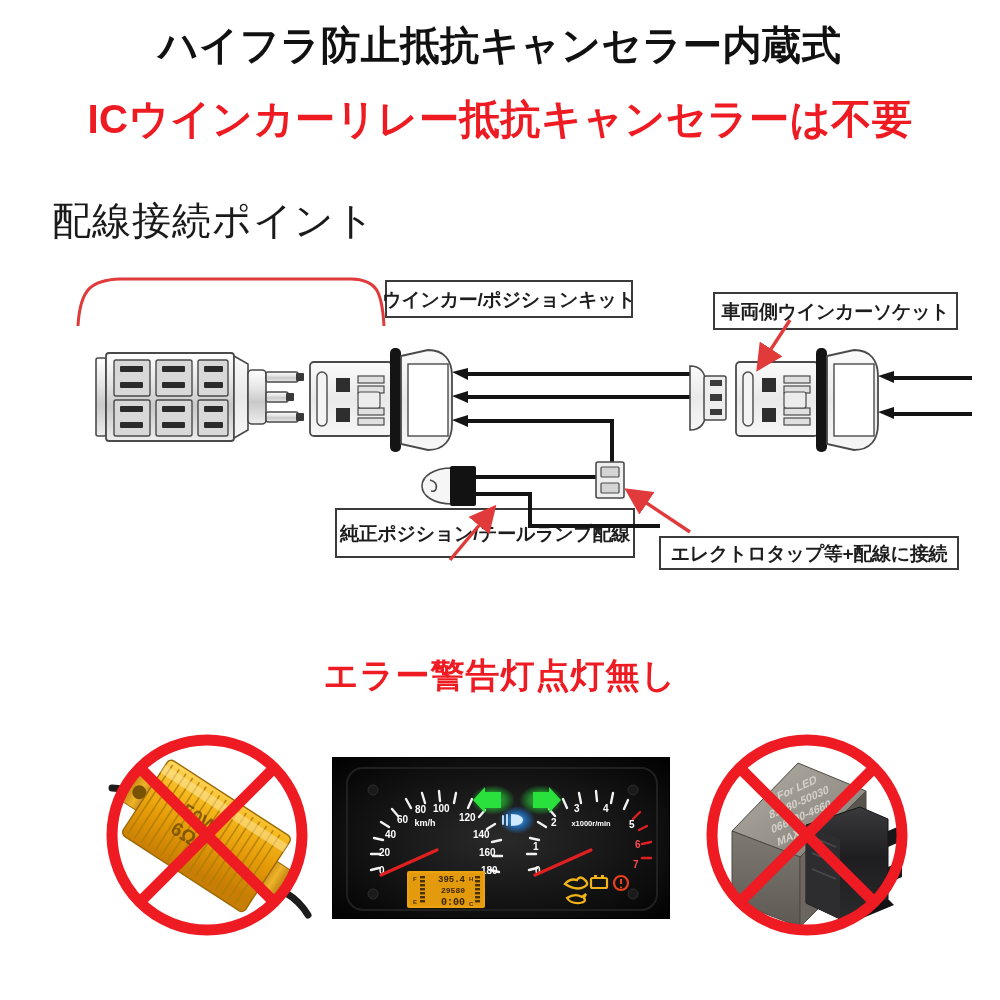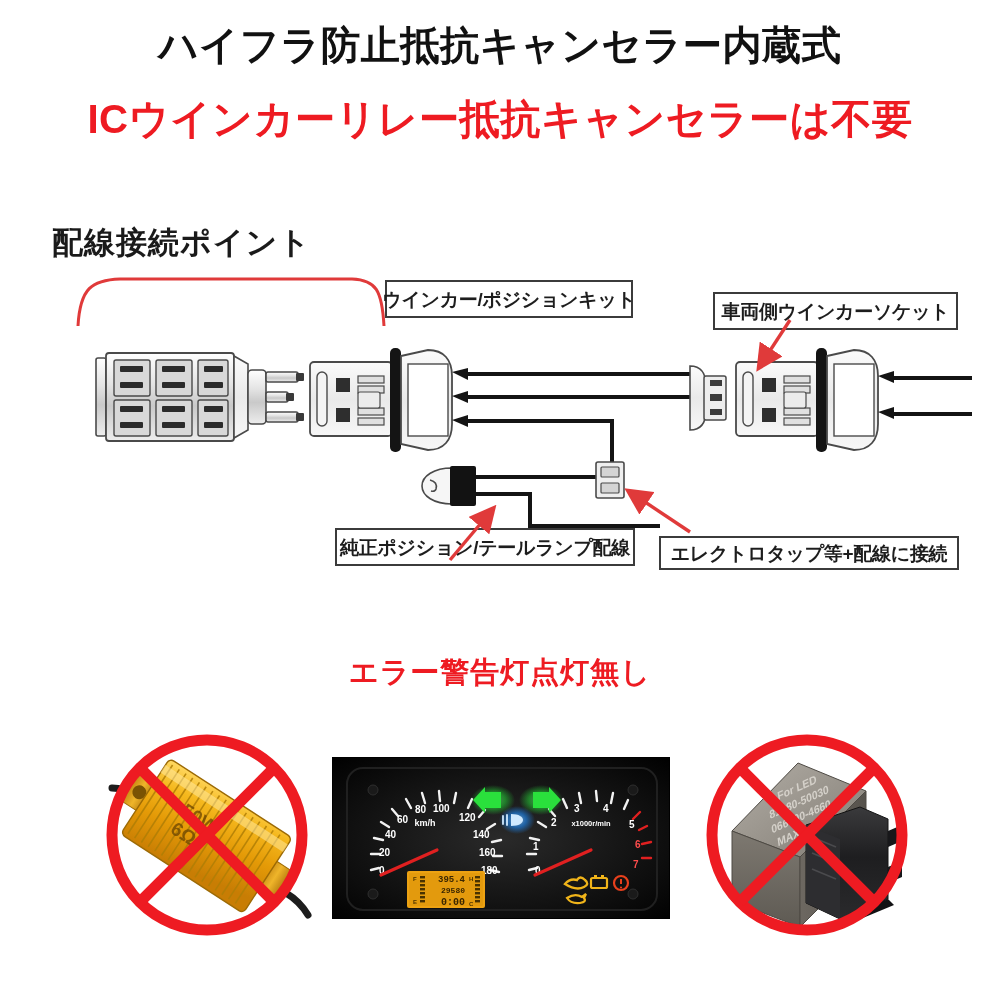--- a/index.html
+++ b/index.html
@@ -35,32 +35,32 @@
     transform: scaleX(0.98);
   }
   #headline-2 {
     top: 92px;
     font-size: 41px;
     color: #ee1b22;
     transform: scaleX(0.98);
   }
   #section-title {
     position: absolute;
-    left: 52px; top: 222px;
-    font-size: 31px;
-    font-weight: 700;
+    left: 52px; top: 194px;
+    font-size: 39px;
+    font-weight: 400;
     color: #1a1a1a;
     letter-spacing: 1px;
     white-space: nowrap;
   }
   #error-headline {
     position: absolute;
     left: 0; top: 653px; width: 1000px;
     text-align: center;
-    font-size: 29px;
+    font-size: 34px;
     font-weight: 700;
     color: #ee1b22;
     letter-spacing: 1px;
     white-space: nowrap;
   }
 
   
   .callout {
     position: absolute;
     border: 2px solid #3b3b3b;
@@ -71,21 +71,21 @@
     line-height: 1;
     display: flex;
     align-items: center;
     justify-content: center;
     white-space: nowrap;
     padding: 1px 7px;
     letter-spacing: -0.3px;
   }
   #callout-kit      { left: 385px; top: 280px; width: 248px; height: 38px; }
   #callout-socket   { left: 693px; top: 292px; width: 245px; height: 38px; margin-left: 20px; }
-  #callout-position { left: 335px; top: 528px; width: 300px; height: 38px; }
+  #callout-position { left: 335px; top: 508px; width: 300px; height: 50px; }
   #callout-tap      { left: 659px; top: 536px; width: 300px; height: 34px; }
 
   
   #diagram-svg {
     position: absolute;
     left: 0; top: 180px;
     width: 1000px; height: 440px;
   }
 
   

